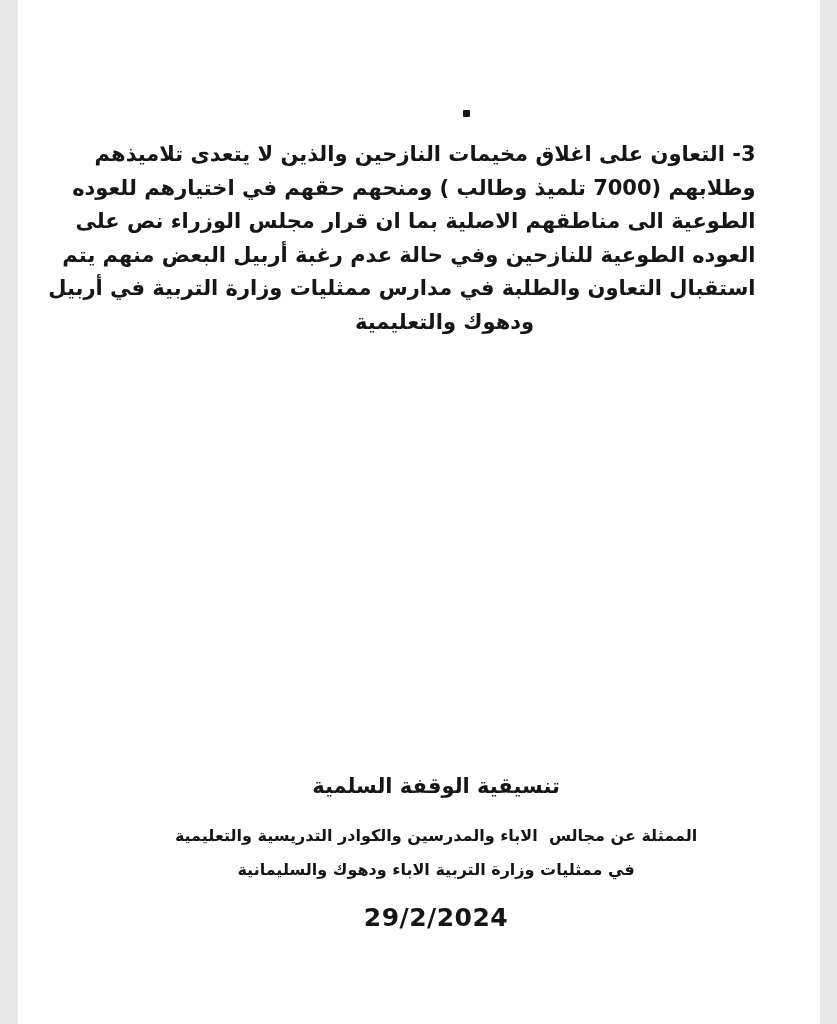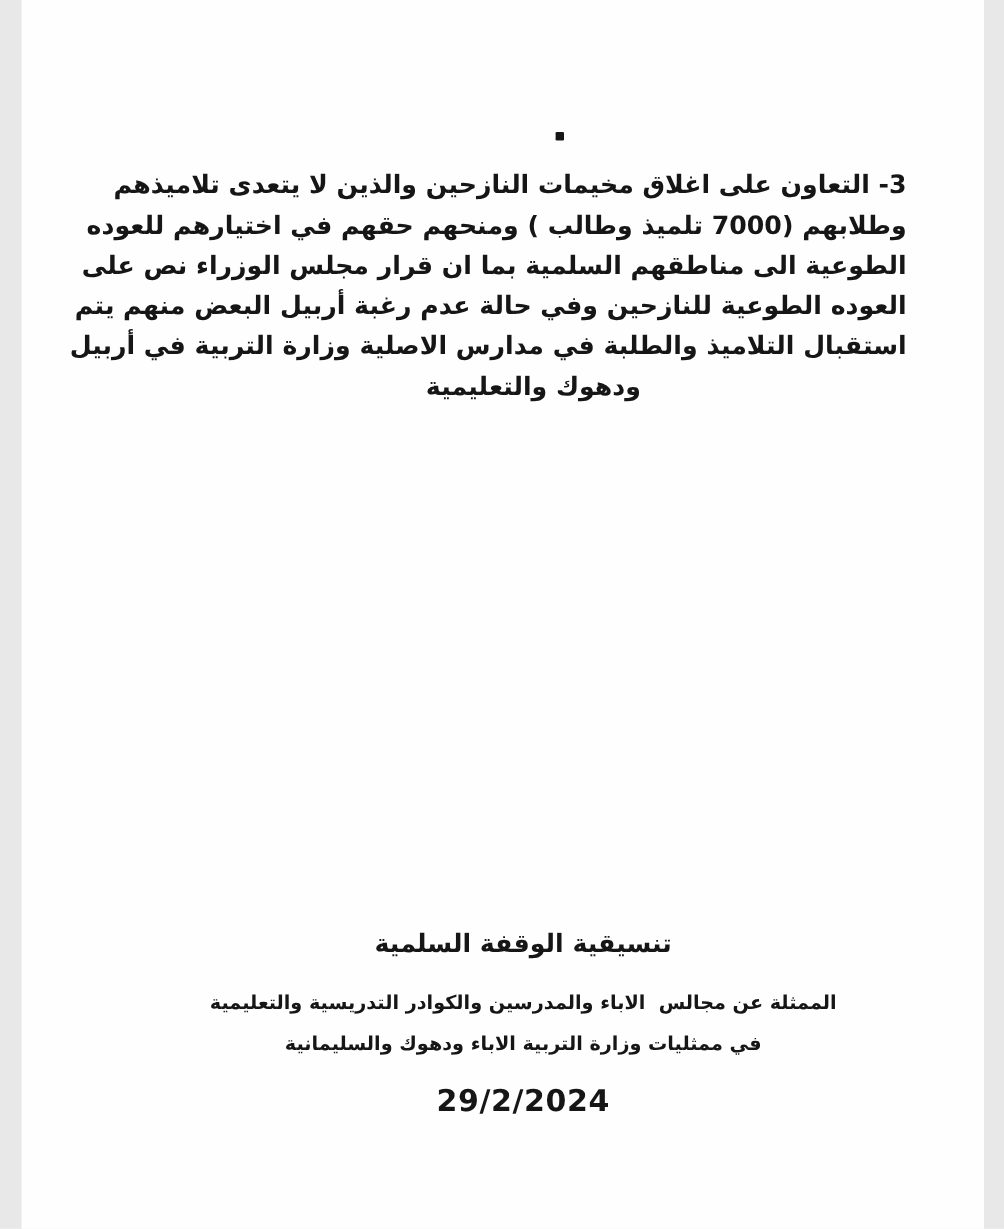--- a/index.html
+++ b/index.html
@@ -84,23 +84,23 @@
 </head>
 <body>
 
 <div class="page">
 
   <span class="top-dot"></span>
 
   <div class="paragraph">
     <div class="par-line">3- التعاون على اغلاق مخيمات النازحين والذين لا يتعدى تلاميذهم</div>
     <div class="par-line">وطلابهم (7000 تلميذ وطالب ) ومنحهم حقهم في اختيارهم للعوده</div>
-    <div class="par-line">الطوعية الى مناطقهم السلمية بما ان قرار مجلس الوزراء نص على</div>
+    <div class="par-line">الطوعية الى مناطقهم الاصلية بما ان قرار مجلس الوزراء نص على</div>
     <div class="par-line">العوده الطوعية للنازحين وفي حالة عدم رغبة أربيل البعض منهم يتم</div>
-    <div class="par-line">استقبال التلاميذ والطلبة في مدارس الاصلية وزارة التربية في أربيل</div>
+    <div class="par-line">استقبال التعاون والطلبة في مدارس ممثليات وزارة التربية في أربيل</div>
     <div class="par-line-last">ودهوك والتعليمية</div>
   </div>
 
   <div class="signature">
     <div class="sig-title">تنسيقية الوقفة السلمية</div>
     <div class="sig-line">الممثلة عن مجالس  الاباء والمدرسين والكوادر التدريسية والتعليمية</div>
     <div class="sig-line">في ممثليات وزارة التربية الاباء ودهوك والسليمانية</div>
     <div class="sig-date">29/2/2024</div>
   </div>
 

